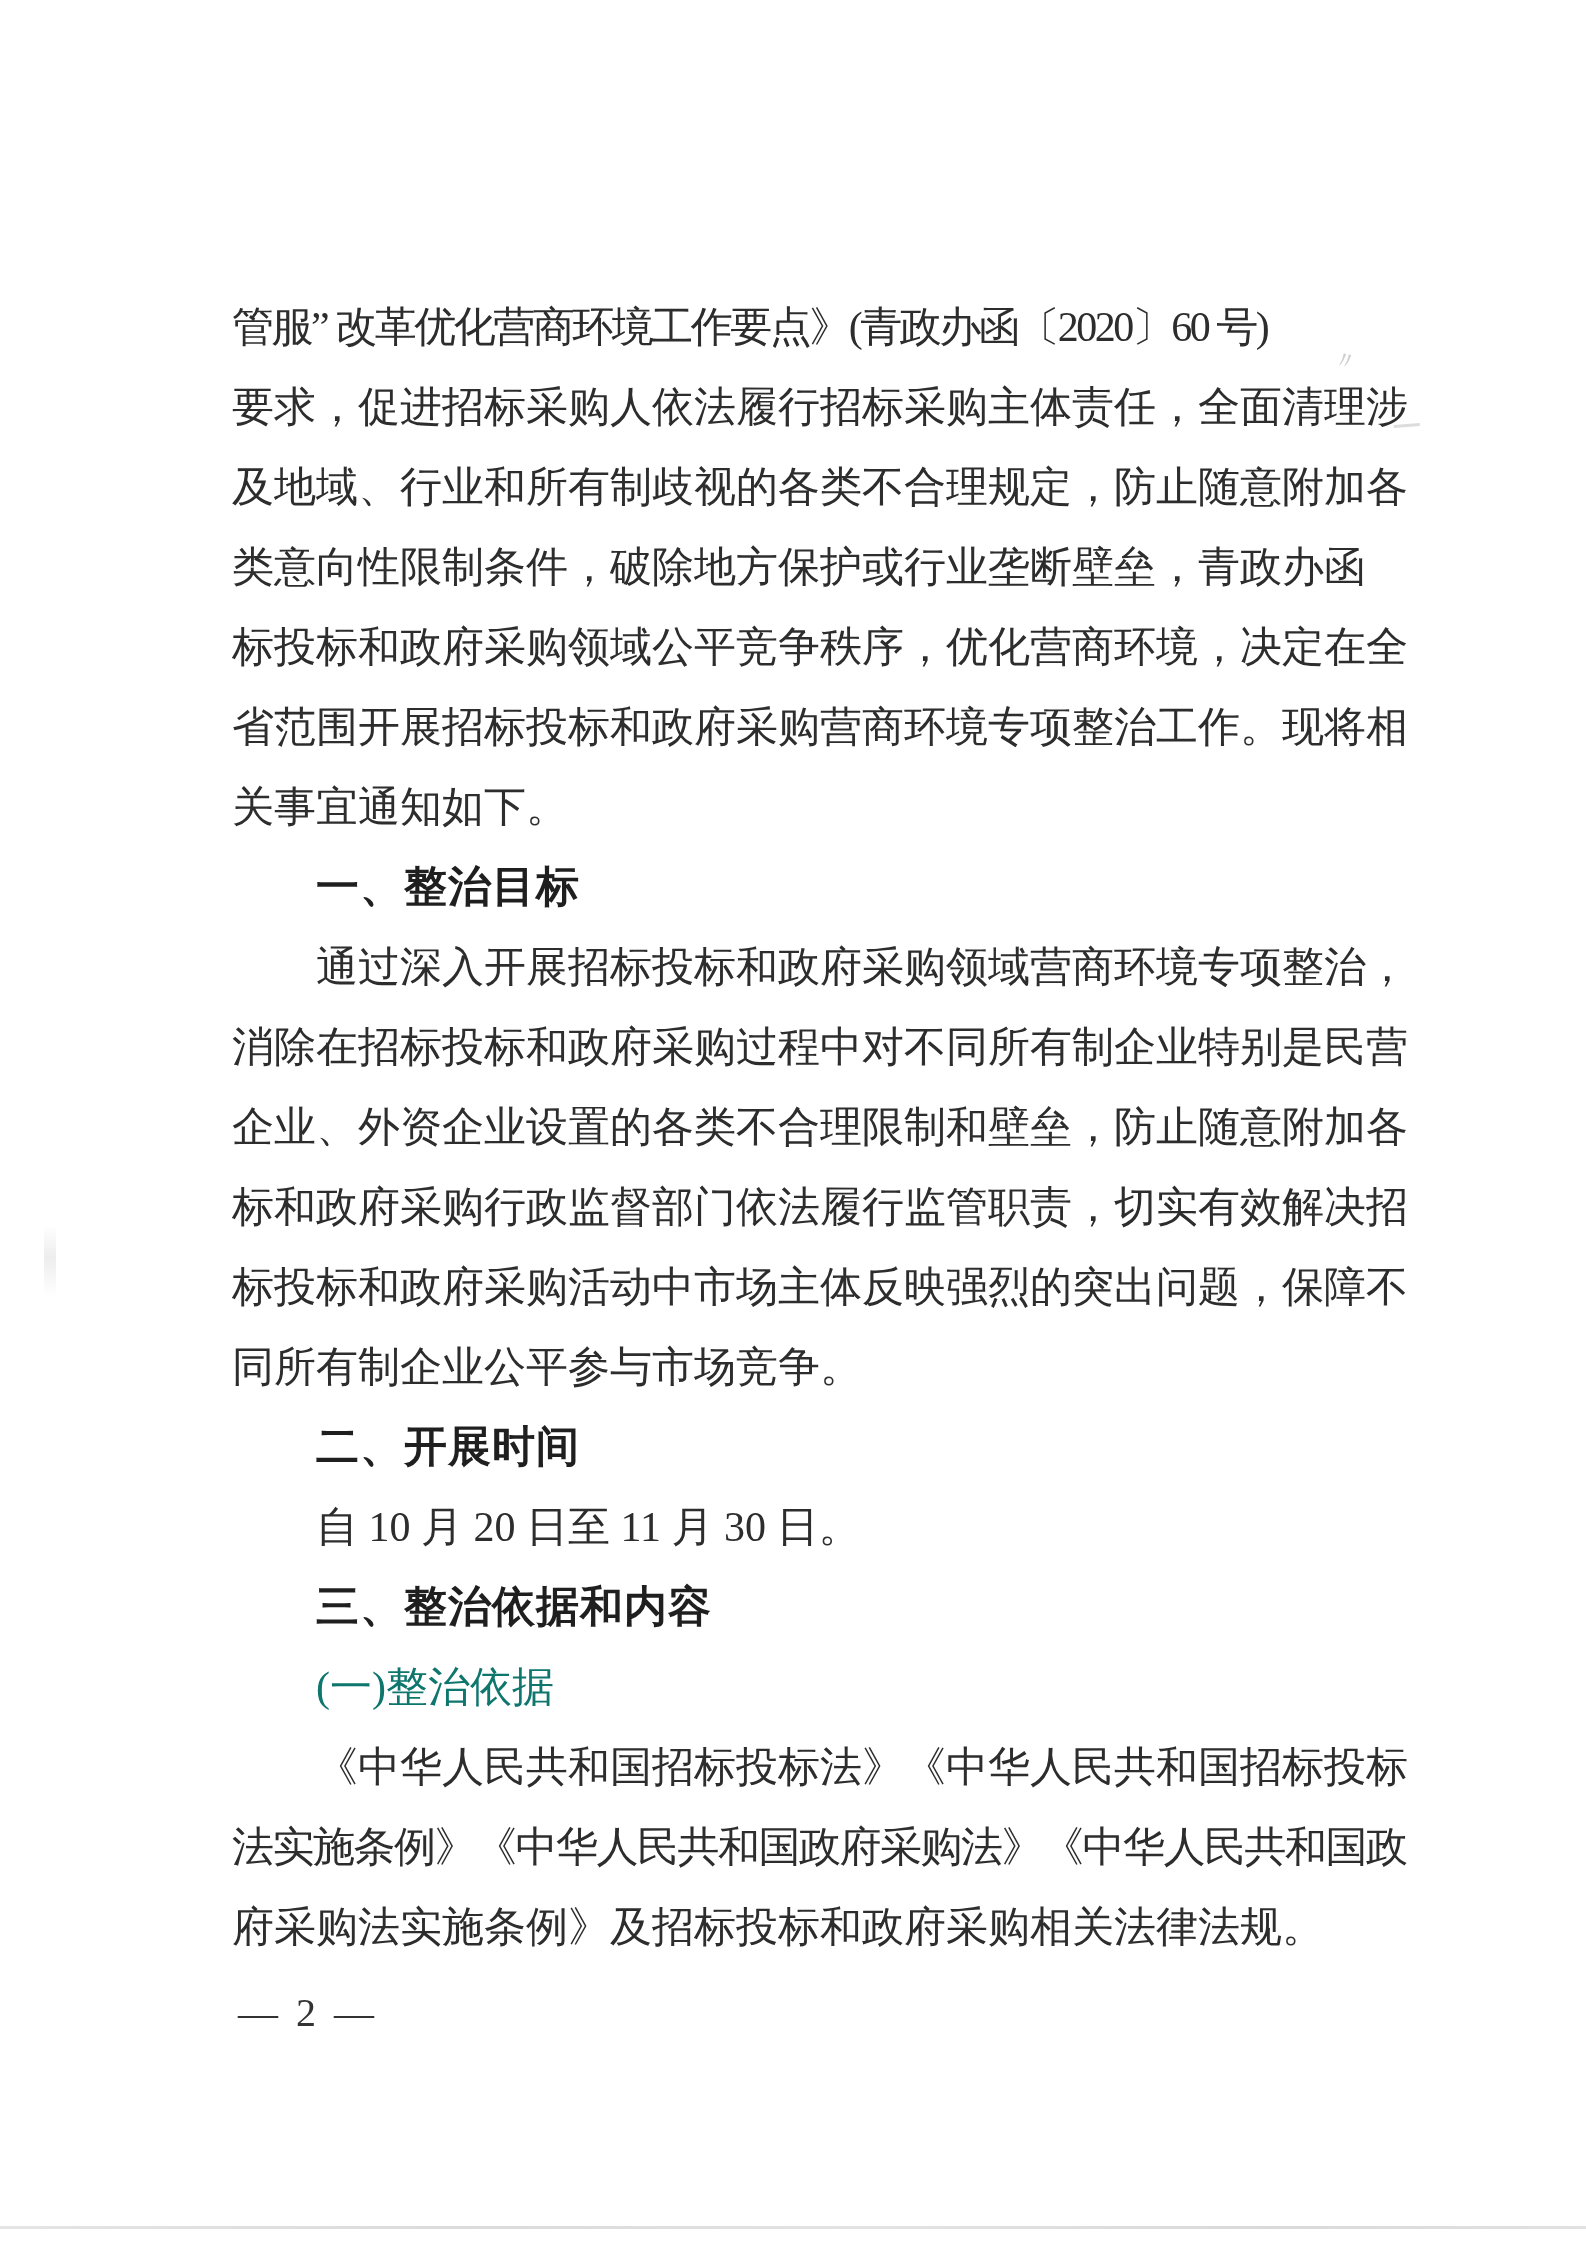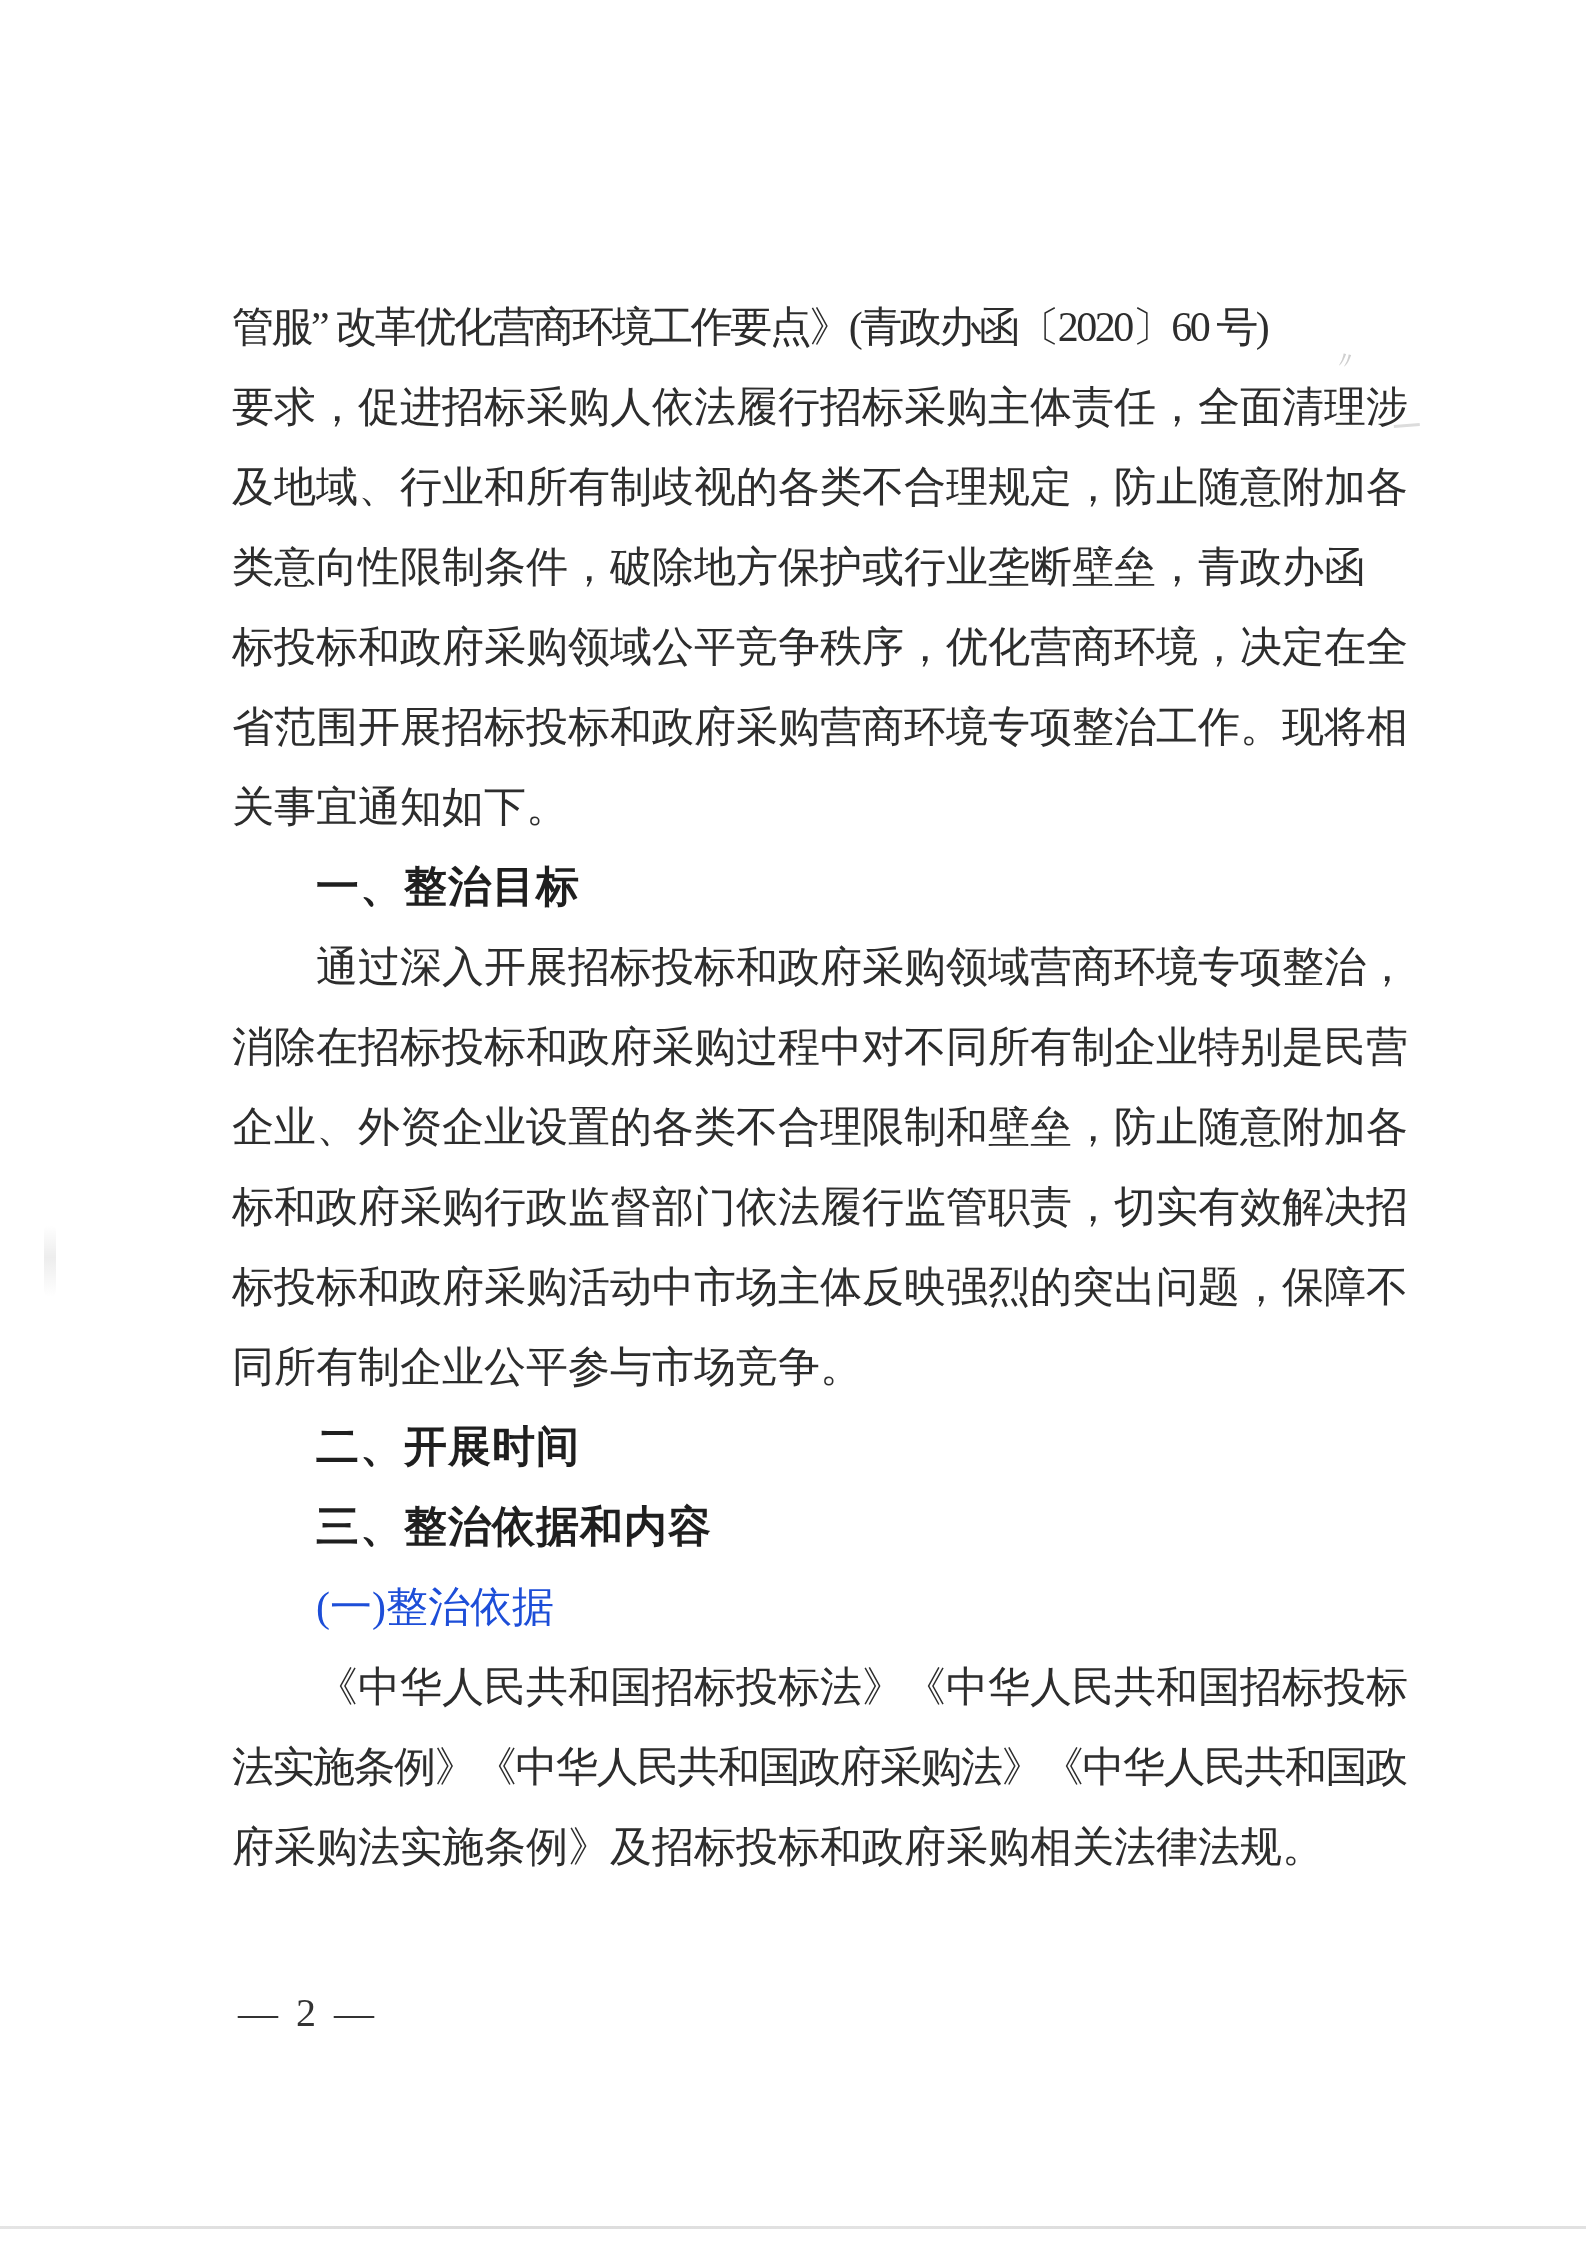--- a/index.html
+++ b/index.html
@@ -12,21 +12,21 @@
   .content{position:absolute;left:202px;top:287px;width:1178px;}
   .line{
     display:block;height:80px;line-height:80px;font-size:42px;
     white-space:nowrap;overflow:visible;color:#2d2d2d;margin-left:30px;
   }
   .indent{padding-left:84px;}
   .h{
     font-family:Liberation Serif, serif;
     font-weight:700;font-size:43px;color:#1f1f1f;letter-spacing:1px;
   }
-  .sub{color:#1d4ed8;}
+  .sub{color:#0f766e;}
   .tight1{letter-spacing:-2.5px;}
   .tight2{letter-spacing:-1.5px;}
   .footer{
     position:absolute;left:238px;top:1983px;height:60px;line-height:60px;
     font-size:40px;color:#333;letter-spacing:4px;
     font-family:"Liberation Serif","DejaVu Serif",serif;
   }
   
   .scan-edge{
     position:absolute;left:0;top:2226px;width:1586px;height:3px;
@@ -66,20 +66,21 @@
 
     <div class="line indent">通过深入开展招标投标和政府采购领域营商环境专项整治，</div>
     <div class="line">消除在招标投标和政府采购过程中对不同所有制企业特别是民营</div>
     <div class="line">企业、外资企业设置的各类不合理限制和壁垒，防止随意附加各</div>
     <div class="line">标和政府采购行政监督部门依法履行监管职责，切实有效解决招</div>
     <div class="line">标投标和政府采购活动中市场主体反映强烈的突出问题，保障不</div>
     <div class="line">同所有制企业公平参与市场竞争。</div>
 
     <div class="line h indent">二、开展时间</div>
 
+    <div class="line indent">自 10 月 20 日至 11 月 30 日。</div>
 
     <div class="line h indent">三、整治依据和内容</div>
 
     <div class="line sub indent">(一)整治依据</div>
 
     <div class="line indent">《中华人民共和国招标投标法》《中华人民共和国招标投标</div>
     <div class="line tight2">法实施条例》《中华人民共和国政府采购法》《中华人民共和国政</div>
     <div class="line">府采购法实施条例》及招标投标和政府采购相关法律法规。</div>
 
   </div>

